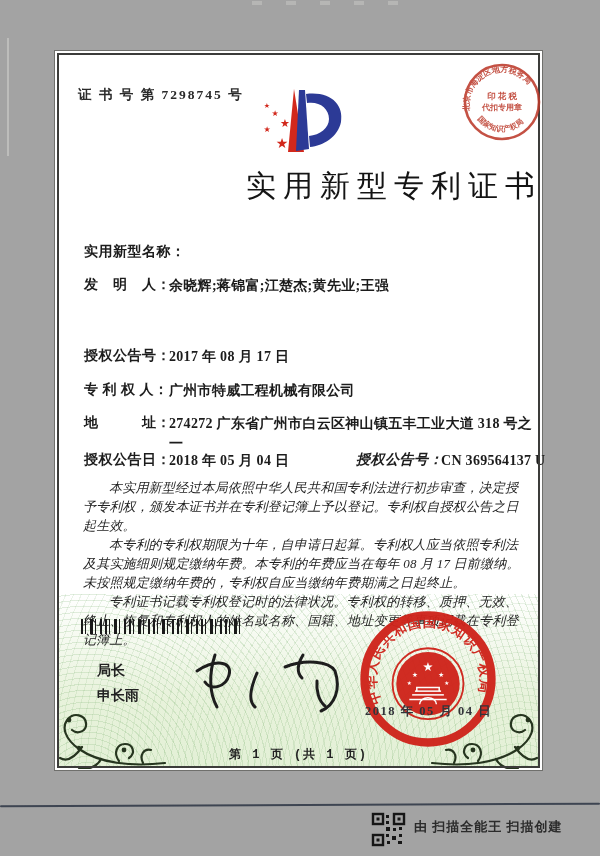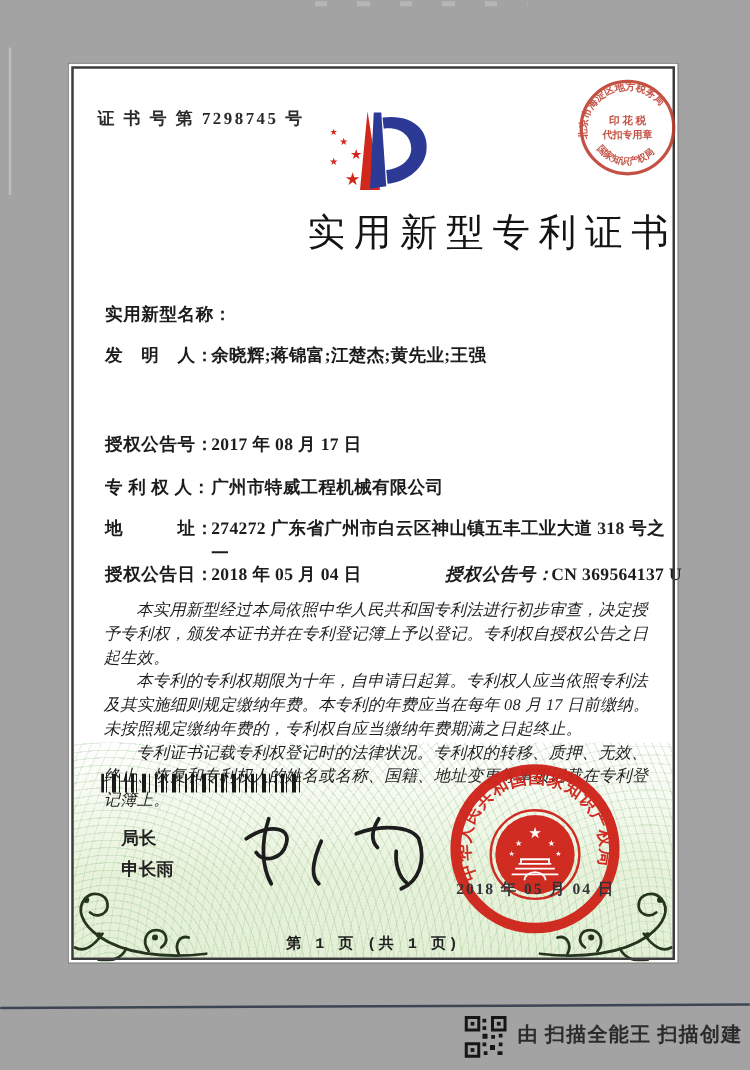--- a/index.html
+++ b/index.html
@@ -57,21 +57,21 @@
     letter-spacing:2px; color:#222; z-index:2; font-weight:600;font-family:Liberation Mono, monospace; }
 
   .ornament { position:absolute; width:112px; height:80px; z-index:2; }
   .orn-left  { left:2px;  top:638px; }
   .orn-right { right:2px; top:638px; transform:scaleX(-1); }
 
   .tax-stamp { position:absolute; left:461px; top:61px; width:82px; height:82px; z-index:8; opacity:.88; }
 
   .footer-bar { position:absolute; left:0; top:808px; width:600px; height:48px; }
   .qr-icon { position:absolute; left:371px; top:4px; width:35px; height:35px; }
-  .footer-text { position:absolute; left:414px; top:10px; font-size:16px; font-weight:700; color:#2b2b2b; letter-spacing:1px; }
+  .footer-text { position:absolute; left:414px; top:10px; font-size:13px; font-weight:700; color:#2b2b2b; letter-spacing:1px; }
 </style>
 </head>
 <body>
 
 <div class="page">
 
   <div class="edge-left"></div>
   <div class="top-artifact"></div>
 
   <div class="cert">

